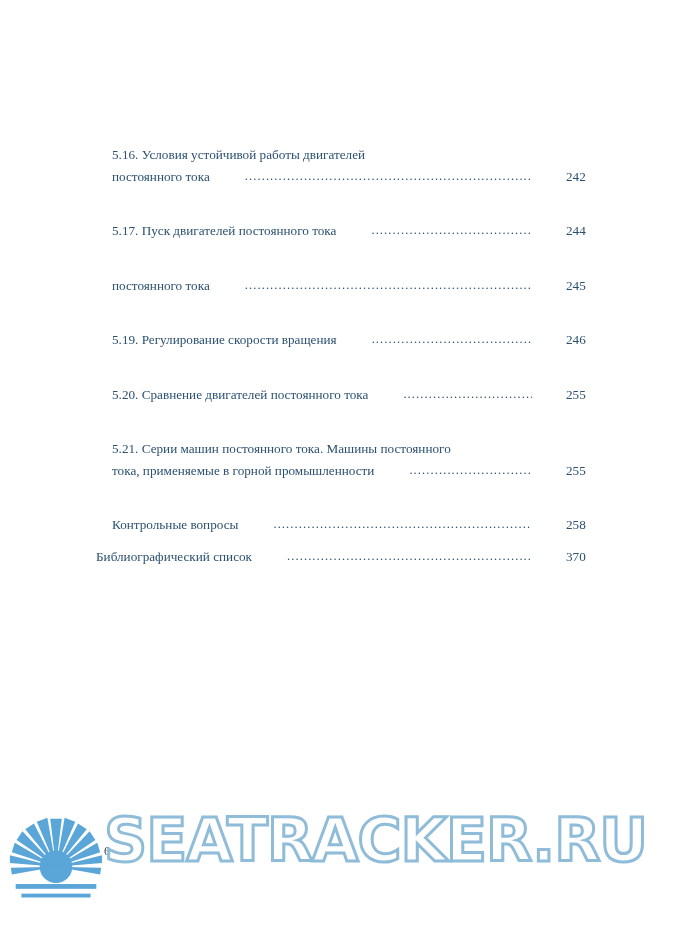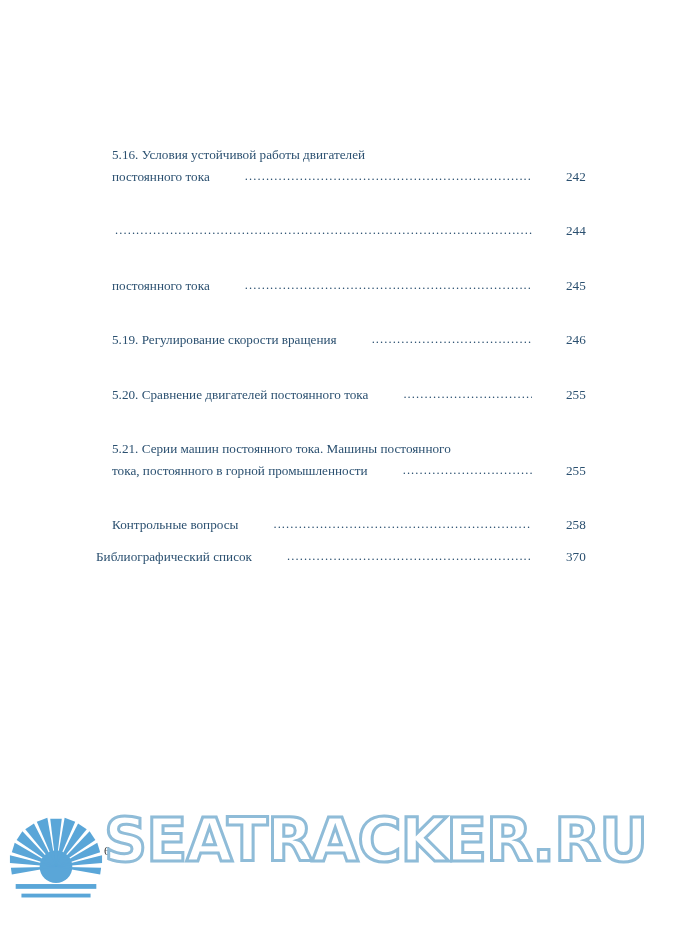--- a/index.html
+++ b/index.html
@@ -119,20 +119,21 @@
       <div class="toc-entry-wrap level2">
         <div class="line1">5.16. Условия устойчивой работы двигателей</div>
         <div class="line2">
           <span class="entry-title">постоянного тока</span>
           <span class="lead">........................................................................................................................................................................................................</span>
           <span class="pg">242</span>
         </div>
       </div>
       <div class="toc-entry-wrap level2">
         <div class="line2">
+          <span class="entry-title">5.17. Пуск двигателей постоянного тока</span>
           <span class="lead">........................................................................................................................................................................................................</span>
           <span class="pg">244</span>
         </div>
       </div>
       <div class="toc-entry-wrap level2">
         <div class="line2">
           <span class="entry-title">постоянного тока</span>
           <span class="lead">........................................................................................................................................................................................................</span>
           <span class="pg">245</span>
         </div>
@@ -147,21 +148,21 @@
       <div class="toc-entry-wrap level2">
         <div class="line2">
           <span class="entry-title">5.20. Сравнение двигателей постоянного тока</span>
           <span class="lead">........................................................................................................................................................................................................</span>
           <span class="pg">255</span>
         </div>
       </div>
       <div class="toc-entry-wrap level2">
         <div class="line1">5.21. Серии машин постоянного тока. Машины постоянного</div>
         <div class="line2">
-          <span class="entry-title">тока, постоянного в горной промышленности</span>
+          <span class="entry-title">тока, применяемые в горной промышленности</span>
           <span class="lead">........................................................................................................................................................................................................</span>
           <span class="pg">255</span>
         </div>
       </div>
       <div class="toc-entry-wrap level2">
         <div class="line2">
           <span class="entry-title">Контрольные вопросы</span>
           <span class="lead">........................................................................................................................................................................................................</span>
           <span class="pg">258</span>
         </div>

